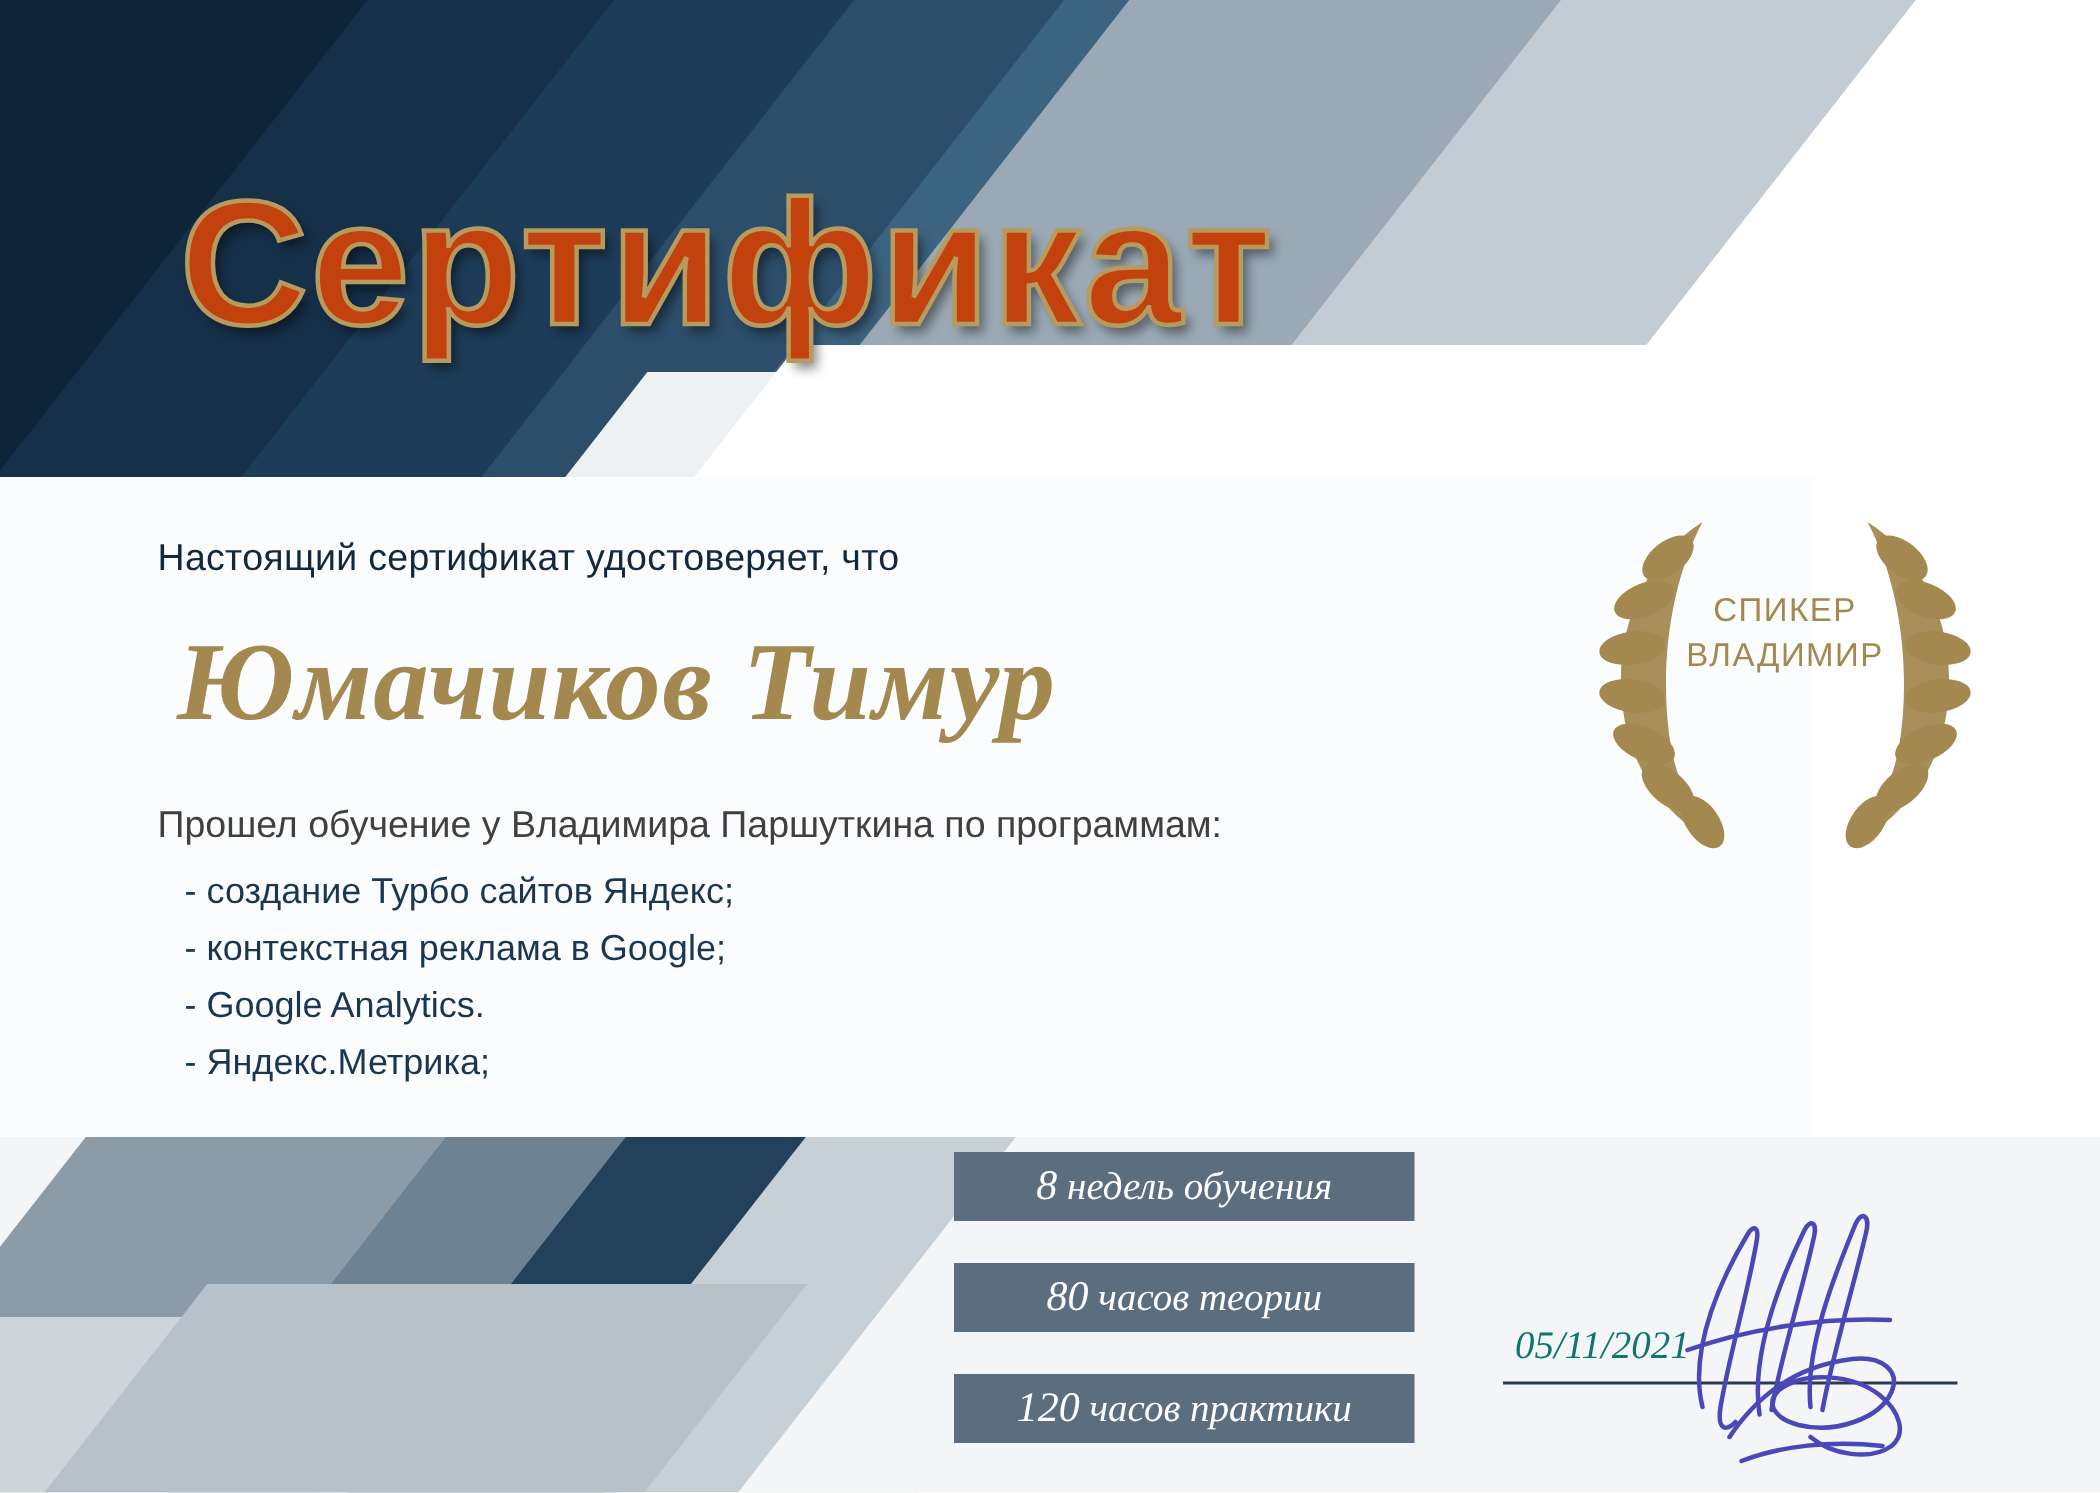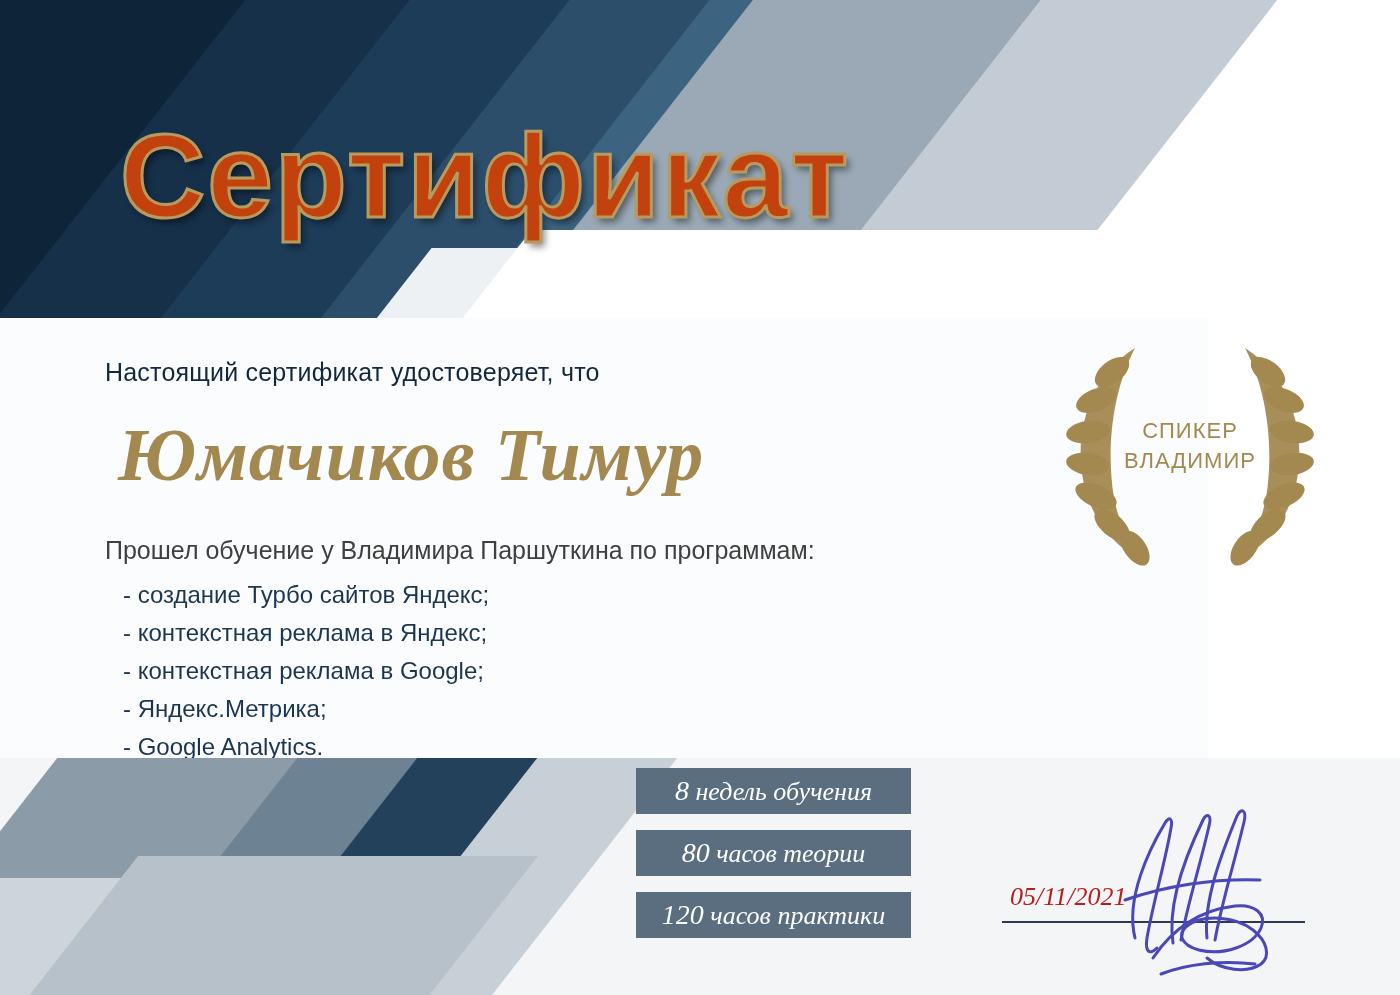--- a/index.html
+++ b/index.html
@@ -171,21 +171,21 @@
   .laurel {
     position: absolute;
     left: 1040px;
     top: 10px;
     width: 300px;
     height: 260px;
   }
   .laurel-text {
     position: absolute;
     left: 0;
-    top: 88px;
+    top: 64px;
     width: 300px;
     text-align: center;
     color: #a3884f;
     font-size: 22px;
     line-height: 30px;
     letter-spacing: 1px;
   }
 
   
   .footer-area {
@@ -246,38 +246,38 @@
     left: 636px;
     top: 10px;
     z-index: 4;
   }
   .stat-chip {
     background: #5a6e80;
     color: #ffffff;
     font-family: "Liberation Serif", serif;
     font-style: italic;
     font-size: 26px;
-    padding: 7px 0;
-    margin-bottom: 16px;
+    padding: 7px 16px;
+    margin-bottom: 28px;
     text-align: center;
     width: 275px;
   }
   .stat-chip .num {
     font-style: italic;
     font-size: 28px;
   }
 
   .sign-date {
     position: absolute;
     left: 1010px;
     top: 124px;
     font-family: "Liberation Serif", serif;
     font-style: italic;
     font-size: 26px;
-    color: #b91c1c;
+    color: #0f766e;
     z-index: 4;
   }
   .sign-line {
     position: absolute;
     left: 1002px;
     top: 163px;
     width: 303px;
     height: 2px;
     background: #2b3a52;
     z-index: 4;
@@ -313,24 +313,23 @@
   <div class="body-area">
 
     <div class="intro-line">Настоящий сертификат удостоверяет, что</div>
 
     <div class="recipient-name">Юмачиков Тимур</div>
 
     <div class="program-heading">Прошел обучение у Владимира Паршуткина по программам:</div>
 
     <ul class="program-list">
       <li>- создание Турбо сайтов Яндекс;</li>
-      <li>- контекстная реклама в Яндекс;</li>
       <li>- контекстная реклама в Google;</li>
+      <li>- Google Analytics.</li>
       <li>- Яндекс.Метрика;</li>
-      <li>- Google Analytics.</li>
     </ul>
 
     <div class="laurel">
       <svg width="300" height="260" viewBox="0 0 300 260">
         <g fill="#a3884f">
 
           <path d="M95,20 C55,45 35,95 42,145 C47,185 70,215 100,232 C88,212 78,192 74,170 C66,122 72,64 95,20 Z" opacity="0.95"></path>
           <g>
             <ellipse cx="72" cy="44" rx="20" ry="11" transform="rotate(-38 72 44)"></ellipse>
             <ellipse cx="56" cy="72" rx="21" ry="11" transform="rotate(-22 56 72)"></ellipse>

